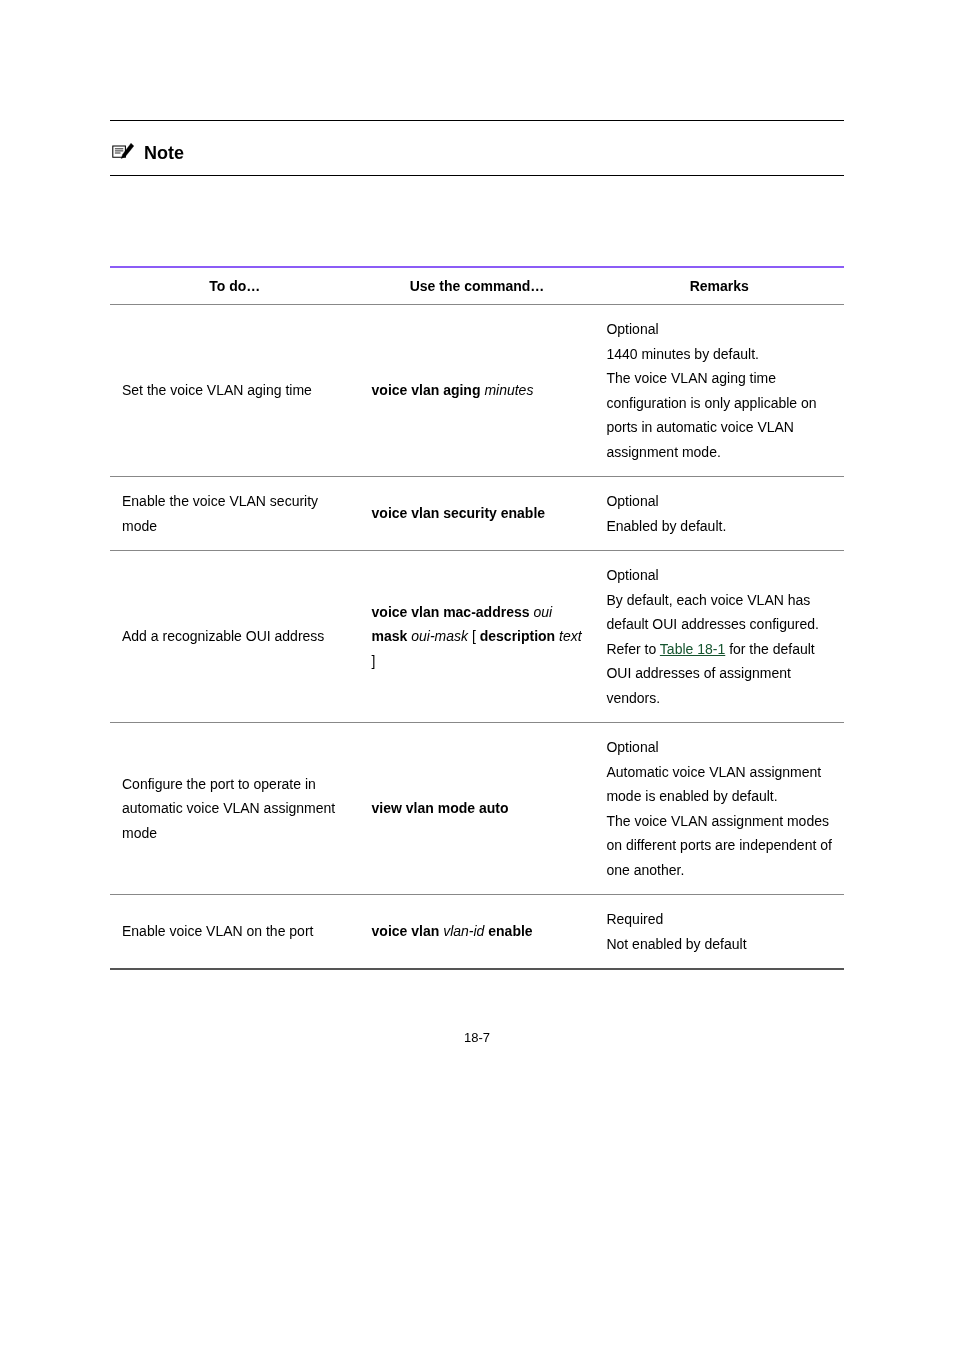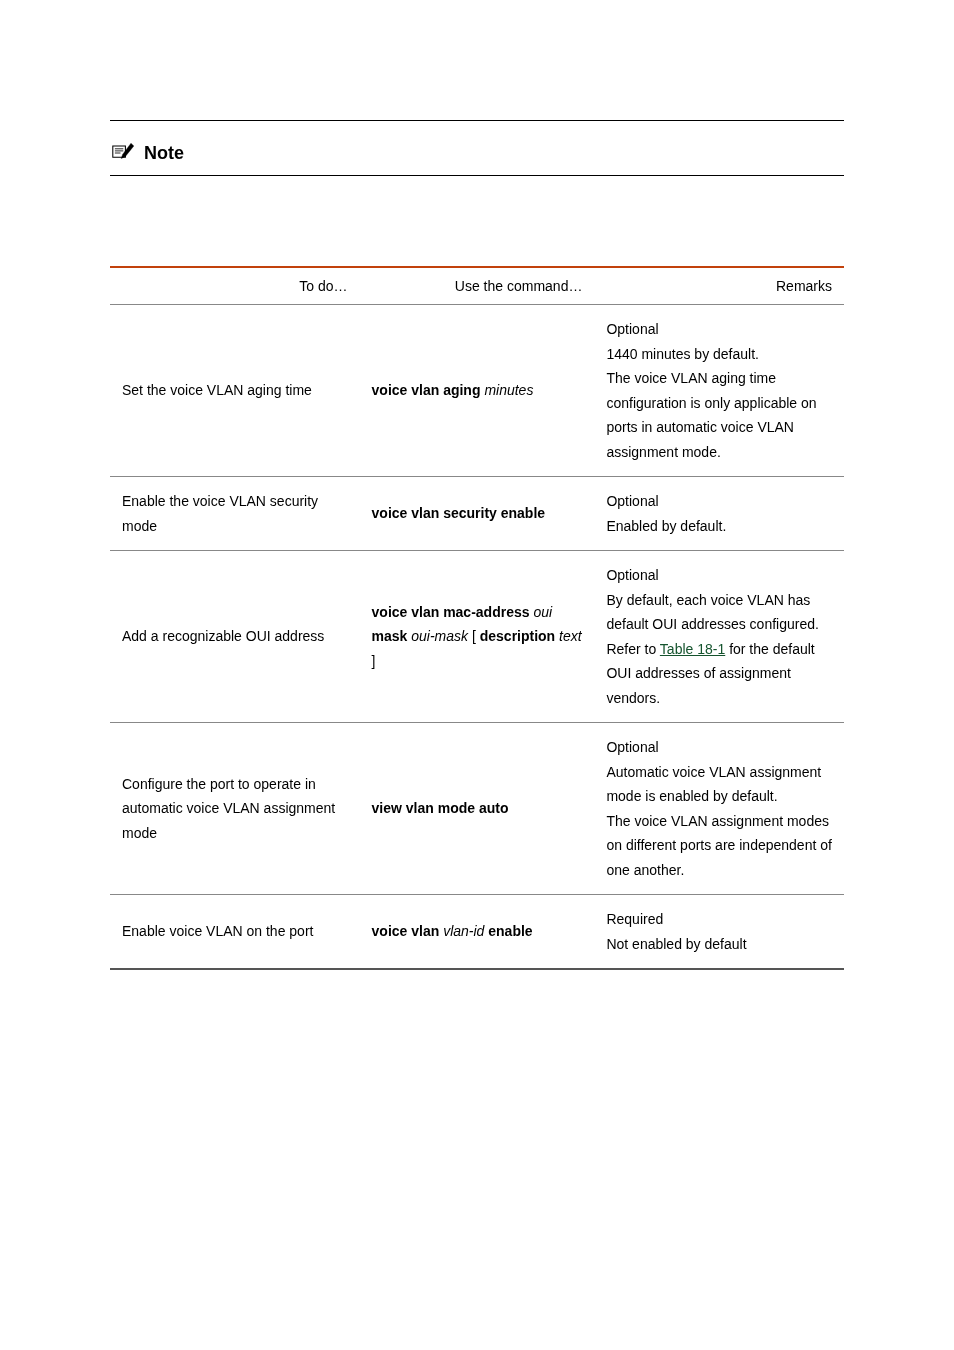--- a/index.html
+++ b/index.html
@@ -46,25 +46,25 @@
   }
   .steps-intro {
     margin-bottom: 6px;
     line-height: 1.6;
   }
   table.steps {
     width: 100%;
     border-collapse: collapse;
   }
   table.steps th {
-    text-align: right;
-    font-weight: normal;
+    text-align: center;
+    font-weight: bold;
     padding: 10px 12px;
     border-bottom: 1px solid #888;
-    border-top: 2px solid #c2410c;
+    border-top: 2px solid #8b5cf6;
     font-size: 14px;
   }
   table.steps td {
     padding: 12px 12px;
     border-bottom: 1px solid #888;
     vertical-align: middle;
     line-height: 1.75;
     font-size: 14px;
   }
   table.steps tr:last-child td {
@@ -177,14 +177,17 @@
           <span> </span>
           <span class="cmd">enable</span>
         </td>
         <td style="white-space:pre-line;">Required
 Not enabled by default</td>
       </tr>
 
     </tbody>
   </table>
 
+  <div class="footer">
+    <span>18-7</span>
+  </div>
 
 </div>
 
 </body></html>

